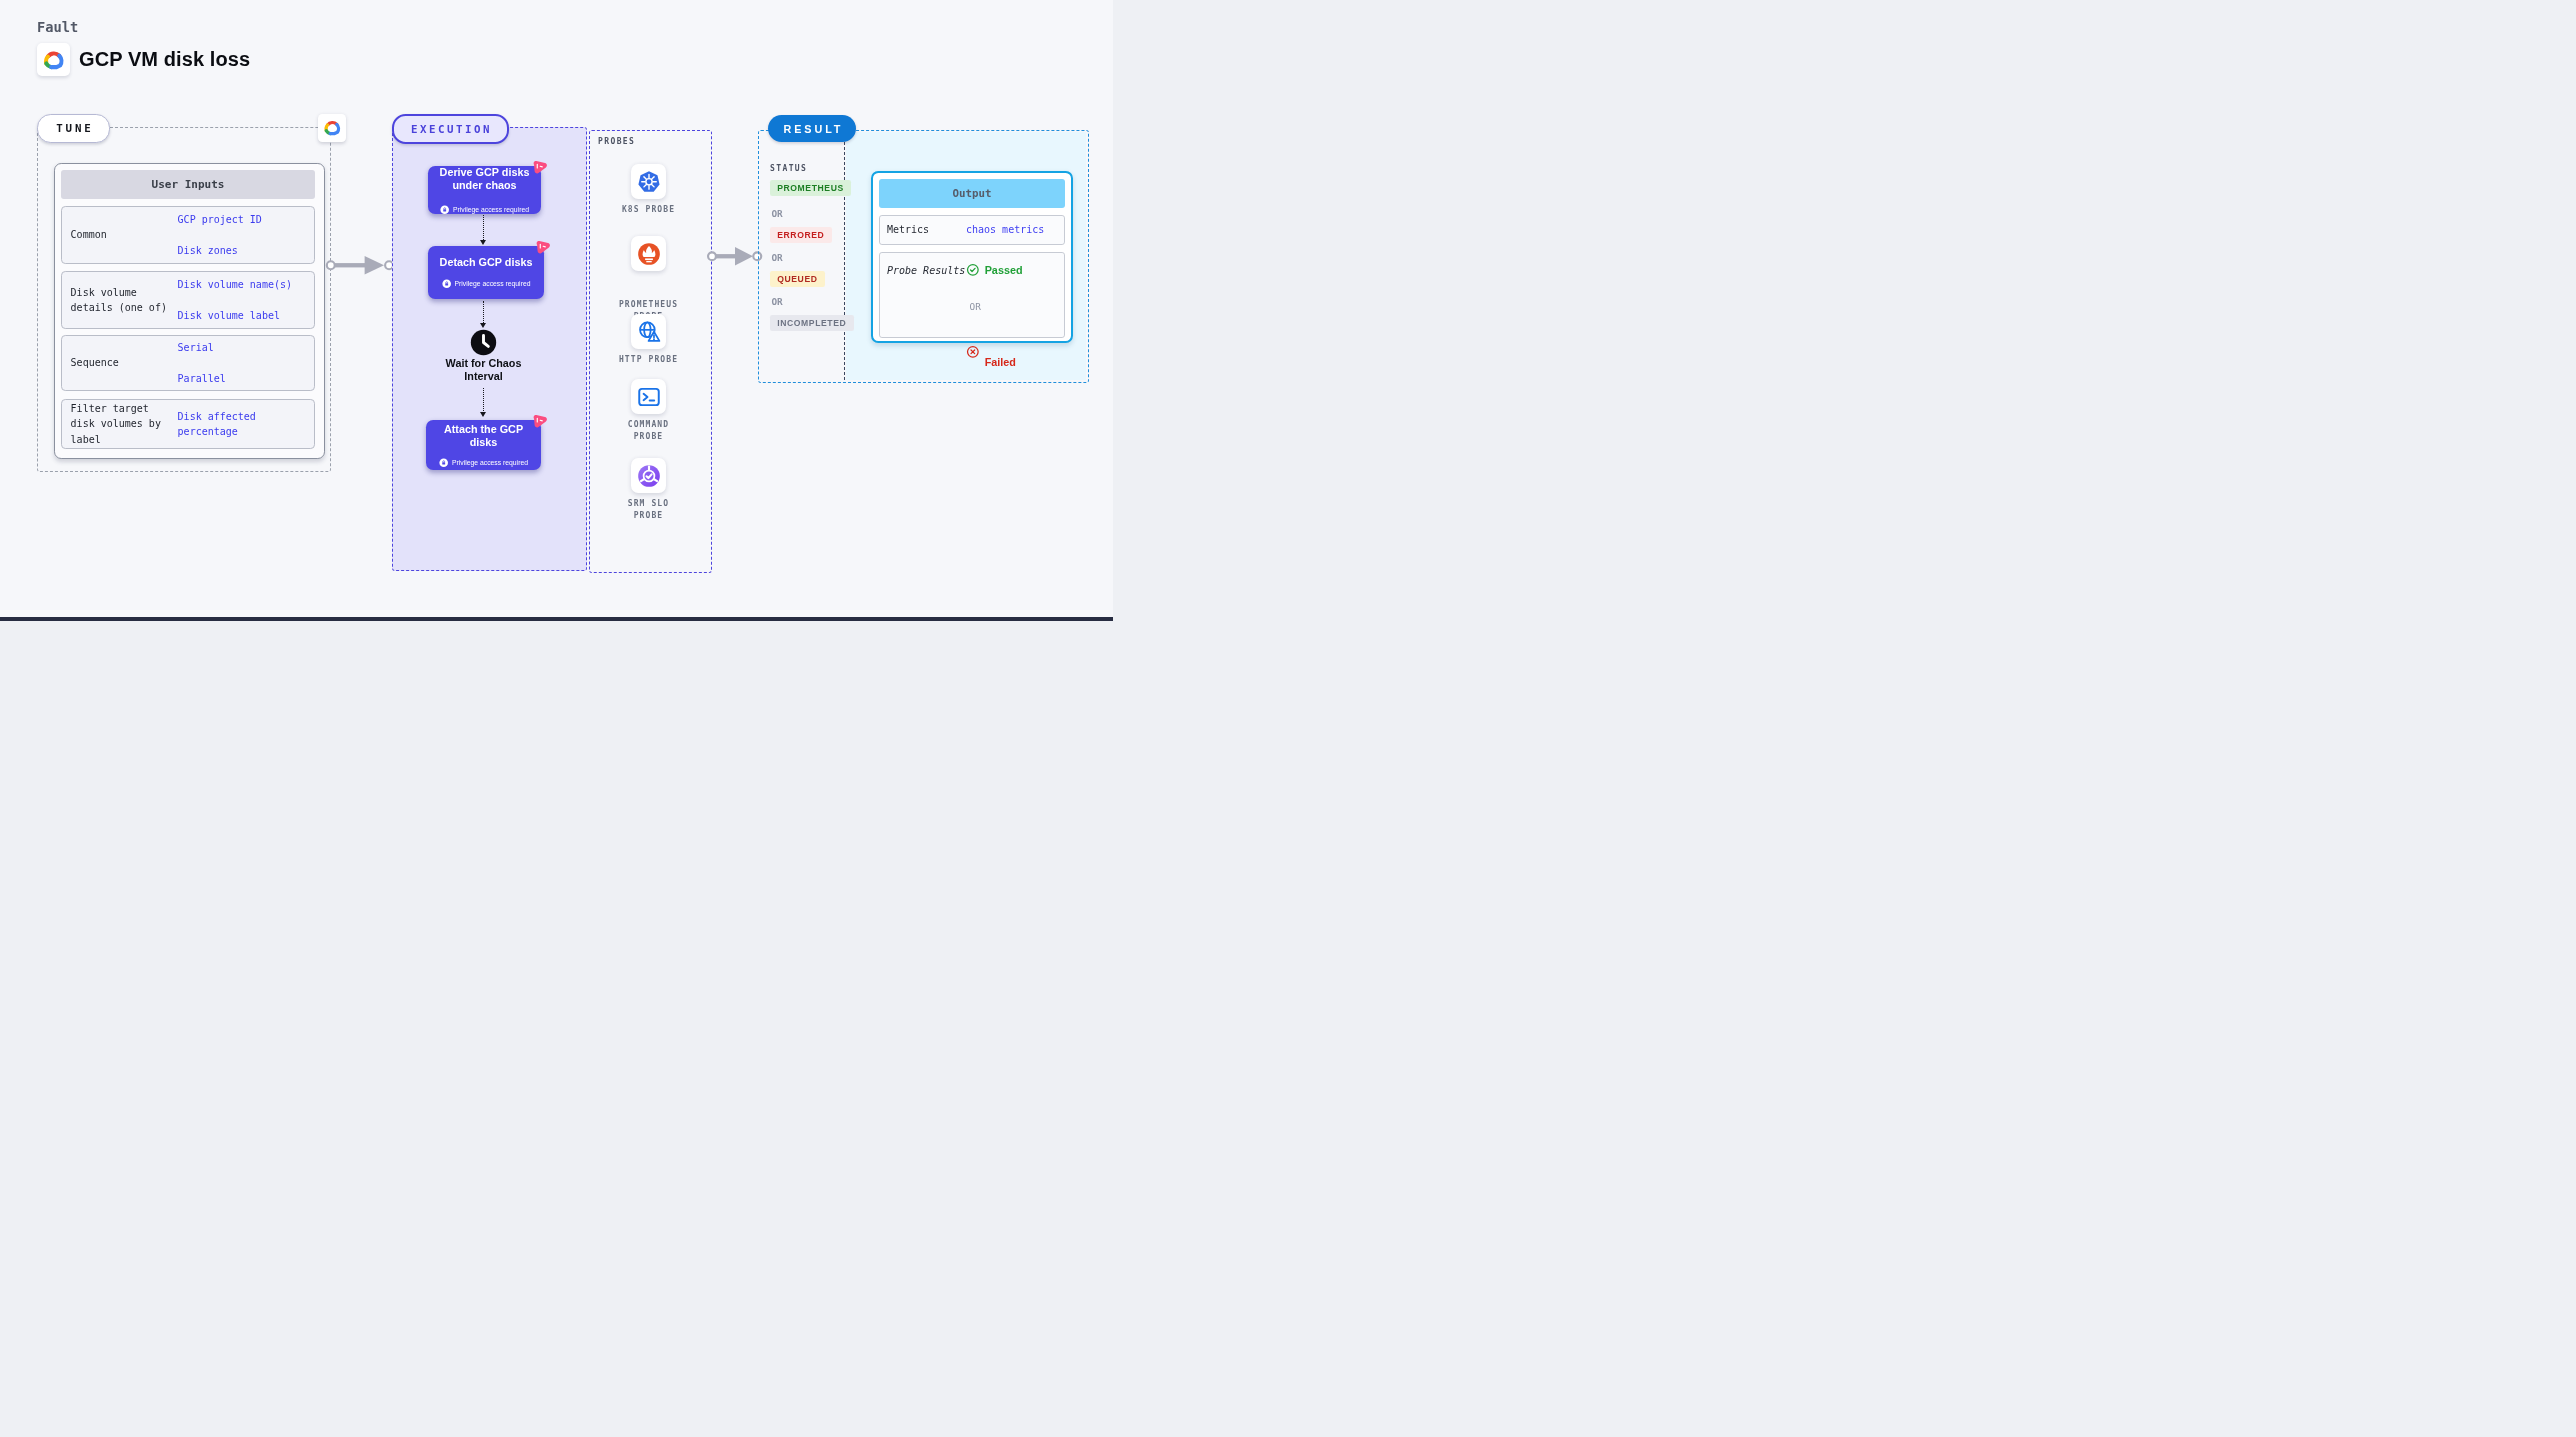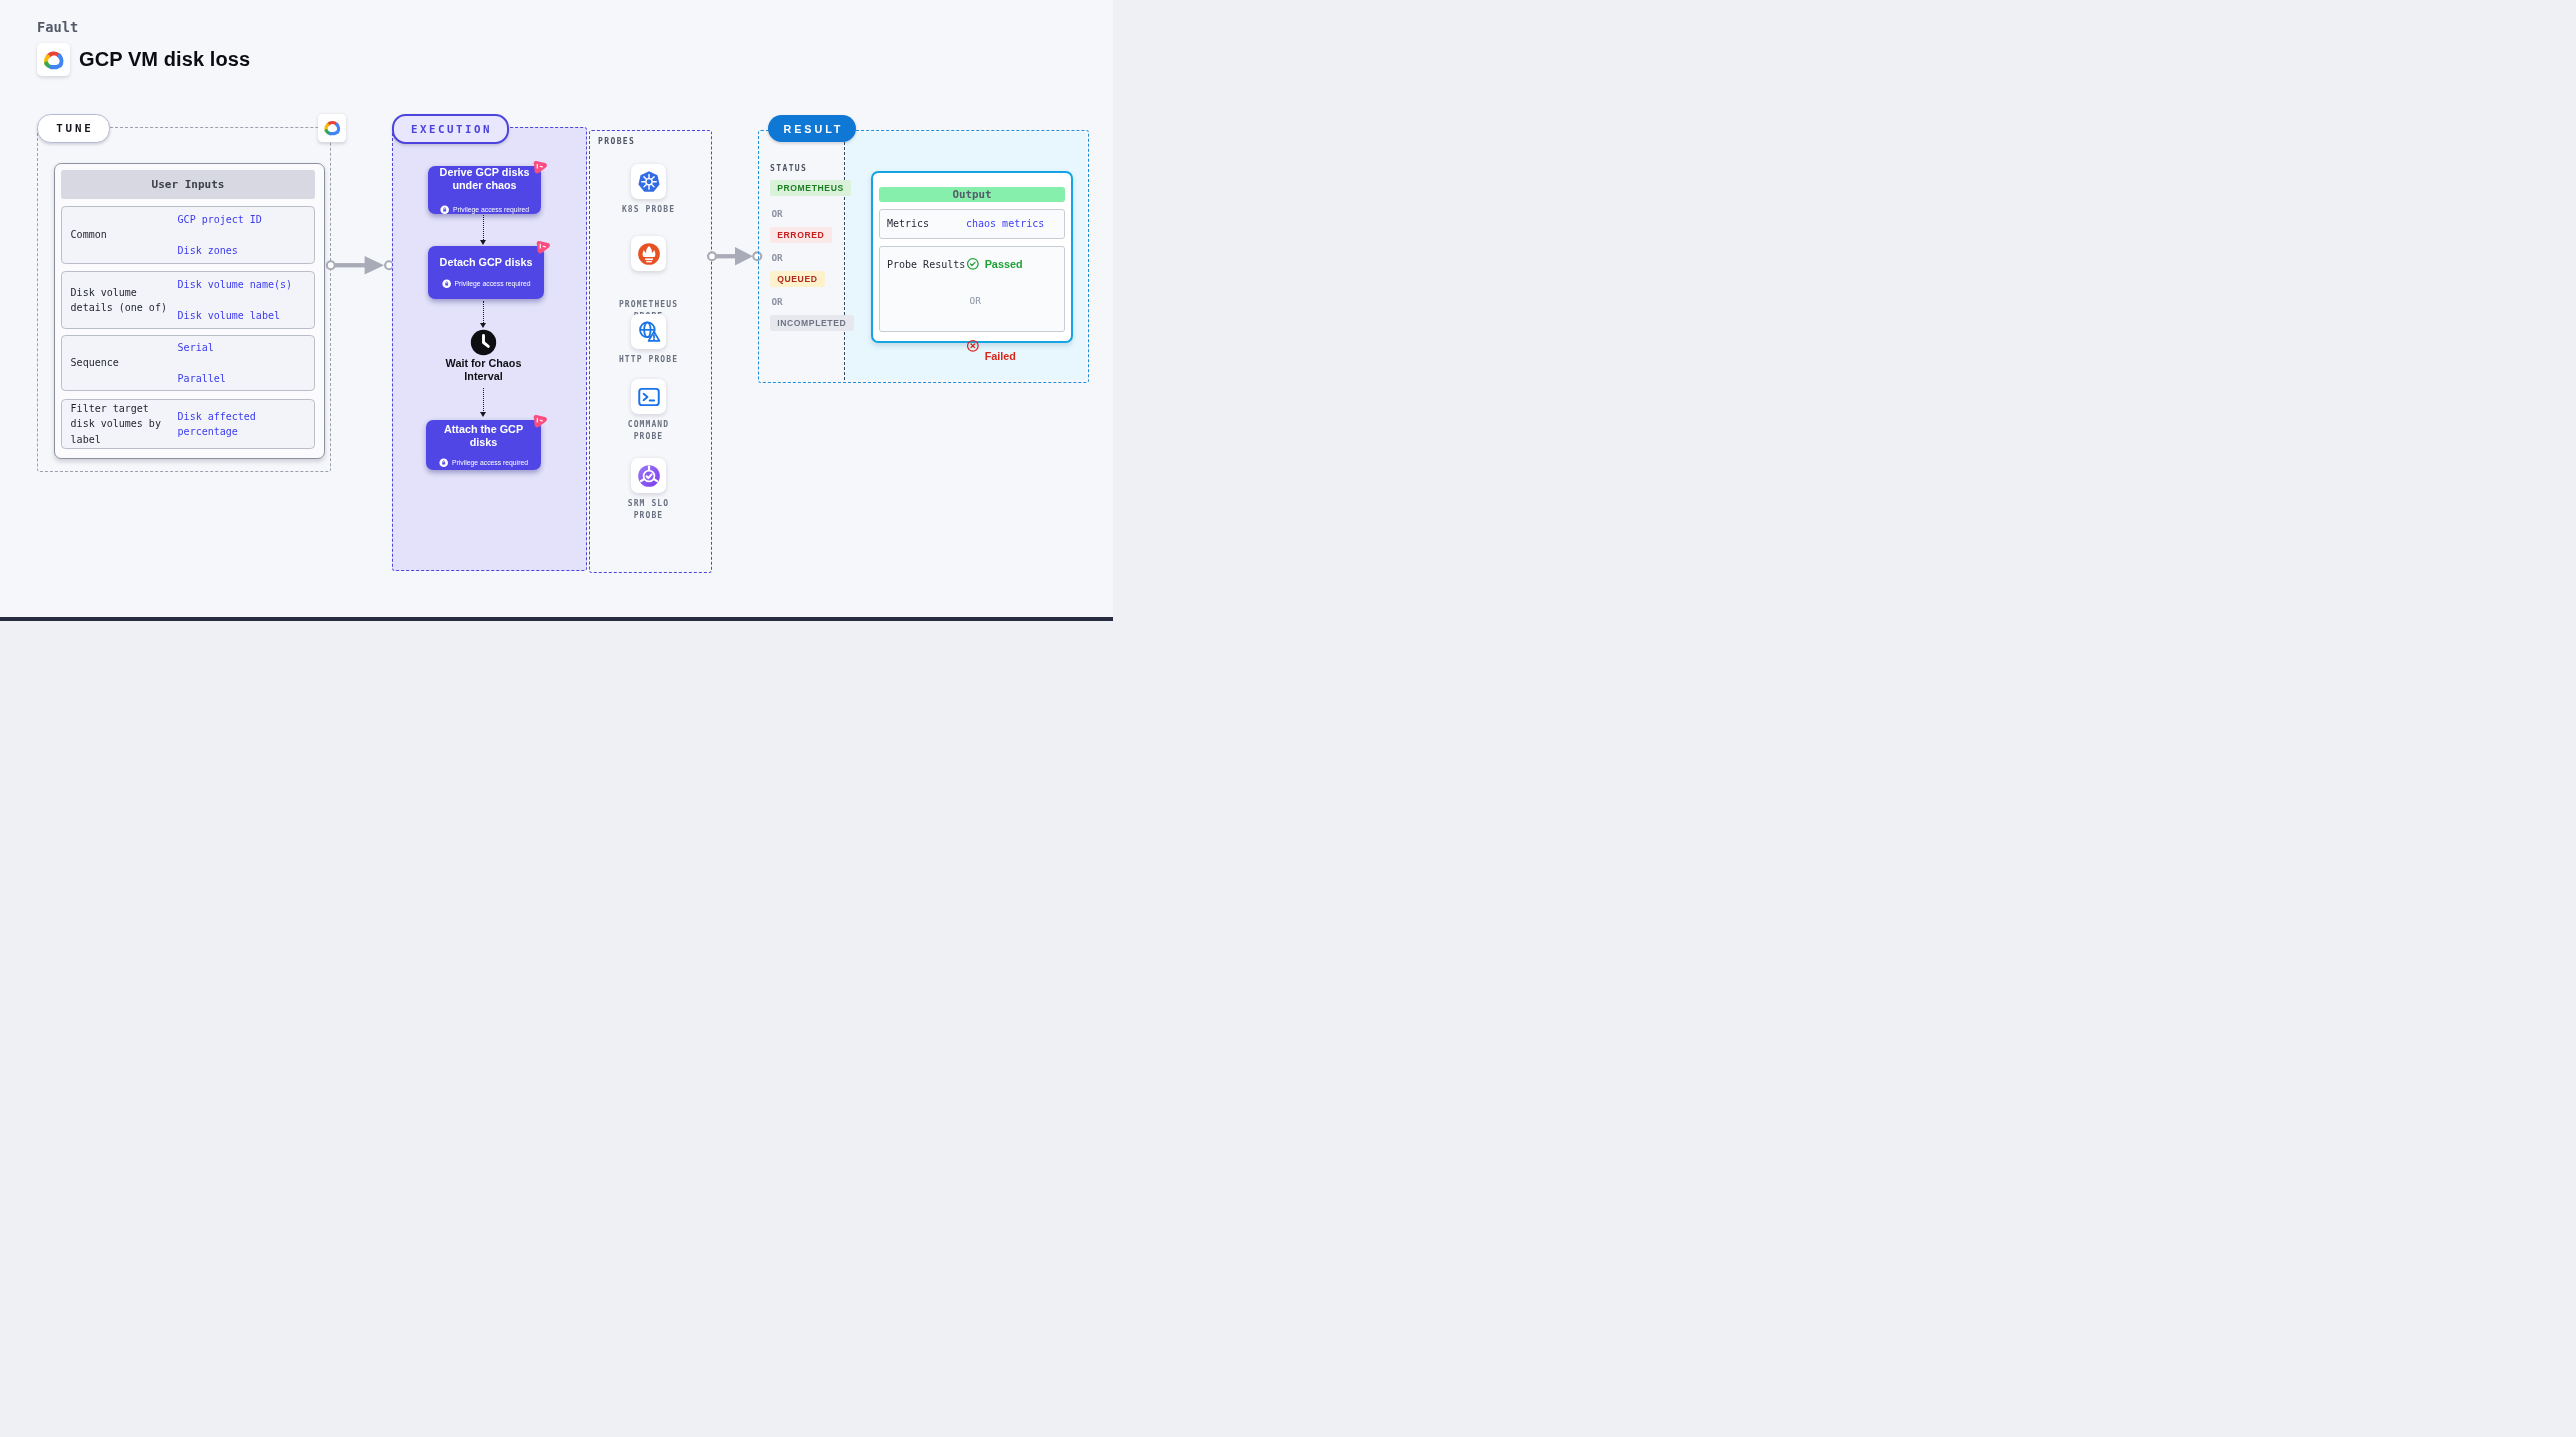--- a/index.html
+++ b/index.html
@@ -75,28 +75,28 @@
          font:700 8.6px "Liberation Sans",sans-serif;letter-spacing:0.6px;white-space:nowrap;}
   .badge-completed{top:22px;background:#daf1da;color:#1d7e24;}
   .badge-errored{top:69px;background:#fbe9e9;color:#c41e1e;}
   .badge-queued{top:113px;background:#fdf2cb;color:#b02a21;}
   .badge-incompleted{top:157px;background:#e7e8ee;color:#6d7383;}
   .status-or{position:absolute;left:1.4px;font:700 9.4px "DejaVu Sans Mono",monospace;color:#8e94a4;}
 
   
   .output-card{left:871px;top:171px;width:202px;height:172px;background:#fff;border:2.2px solid #14a3e3;
                border-radius:7.2px;box-sizing:border-box;padding:5.8px;box-shadow:0 2.2px 5px rgba(30,90,130,.18);}
-  .output-header{height:15px;background:#86efac;border-radius:2.9px;display:flex;align-items:center;
-                 justify-content:center;font:700 10.8px "DejaVu Sans Mono",monospace;color:#565c6a;margin-bottom:7.2px;margin-top:8px;}
+  .output-header{height:29px;background:#7dd3fc;border-radius:2.9px;display:flex;align-items:center;
+                 justify-content:center;font:700 10.8px "DejaVu Sans Mono",monospace;color:#565c6a;margin-bottom:7.2px;}
   .o-row{background:#fafbfd;border:1.1px solid #c7cbd4;border-radius:2.9px;box-sizing:border-box;display:flex;}
   .metrics-row{height:30px;align-items:center;margin-bottom:7.2px;}
   .o-label{width:79px;padding-left:7.2px;font:400 10px "DejaVu Sans Mono",monospace;color:#262a33;line-height:1.5;}
   .metrics-value{font:400 10px "DejaVu Sans Mono",monospace;color:#4040f2;}
   .pr-row{height:86px;}
-  .pr-label{padding-top:10px;}
+  .pr-label{padding-top:10px;font-style:italic;}
   .pr-right{padding-top:10px;display:flex;flex-direction:column;gap:24px;}
   .pr-line{display:flex;align-items:center;gap:5px;}
   .pr-pass span{font:700 10.8px "Liberation Sans",sans-serif;color:#21a038;}
   .pr-fail span{font:700 10.8px "Liberation Sans",sans-serif;color:#d6281a;margin-top:20px;}
   .pr-or{font:400 9.4px "DejaVu Sans Mono",monospace;color:#8e94a4;margin-left:3.6px;}
 
   .bottom-bar{left:0;bottom:0;width:1113px;height:3.6px;background:#272c41;}
 </style>
 </head>
 <body>

